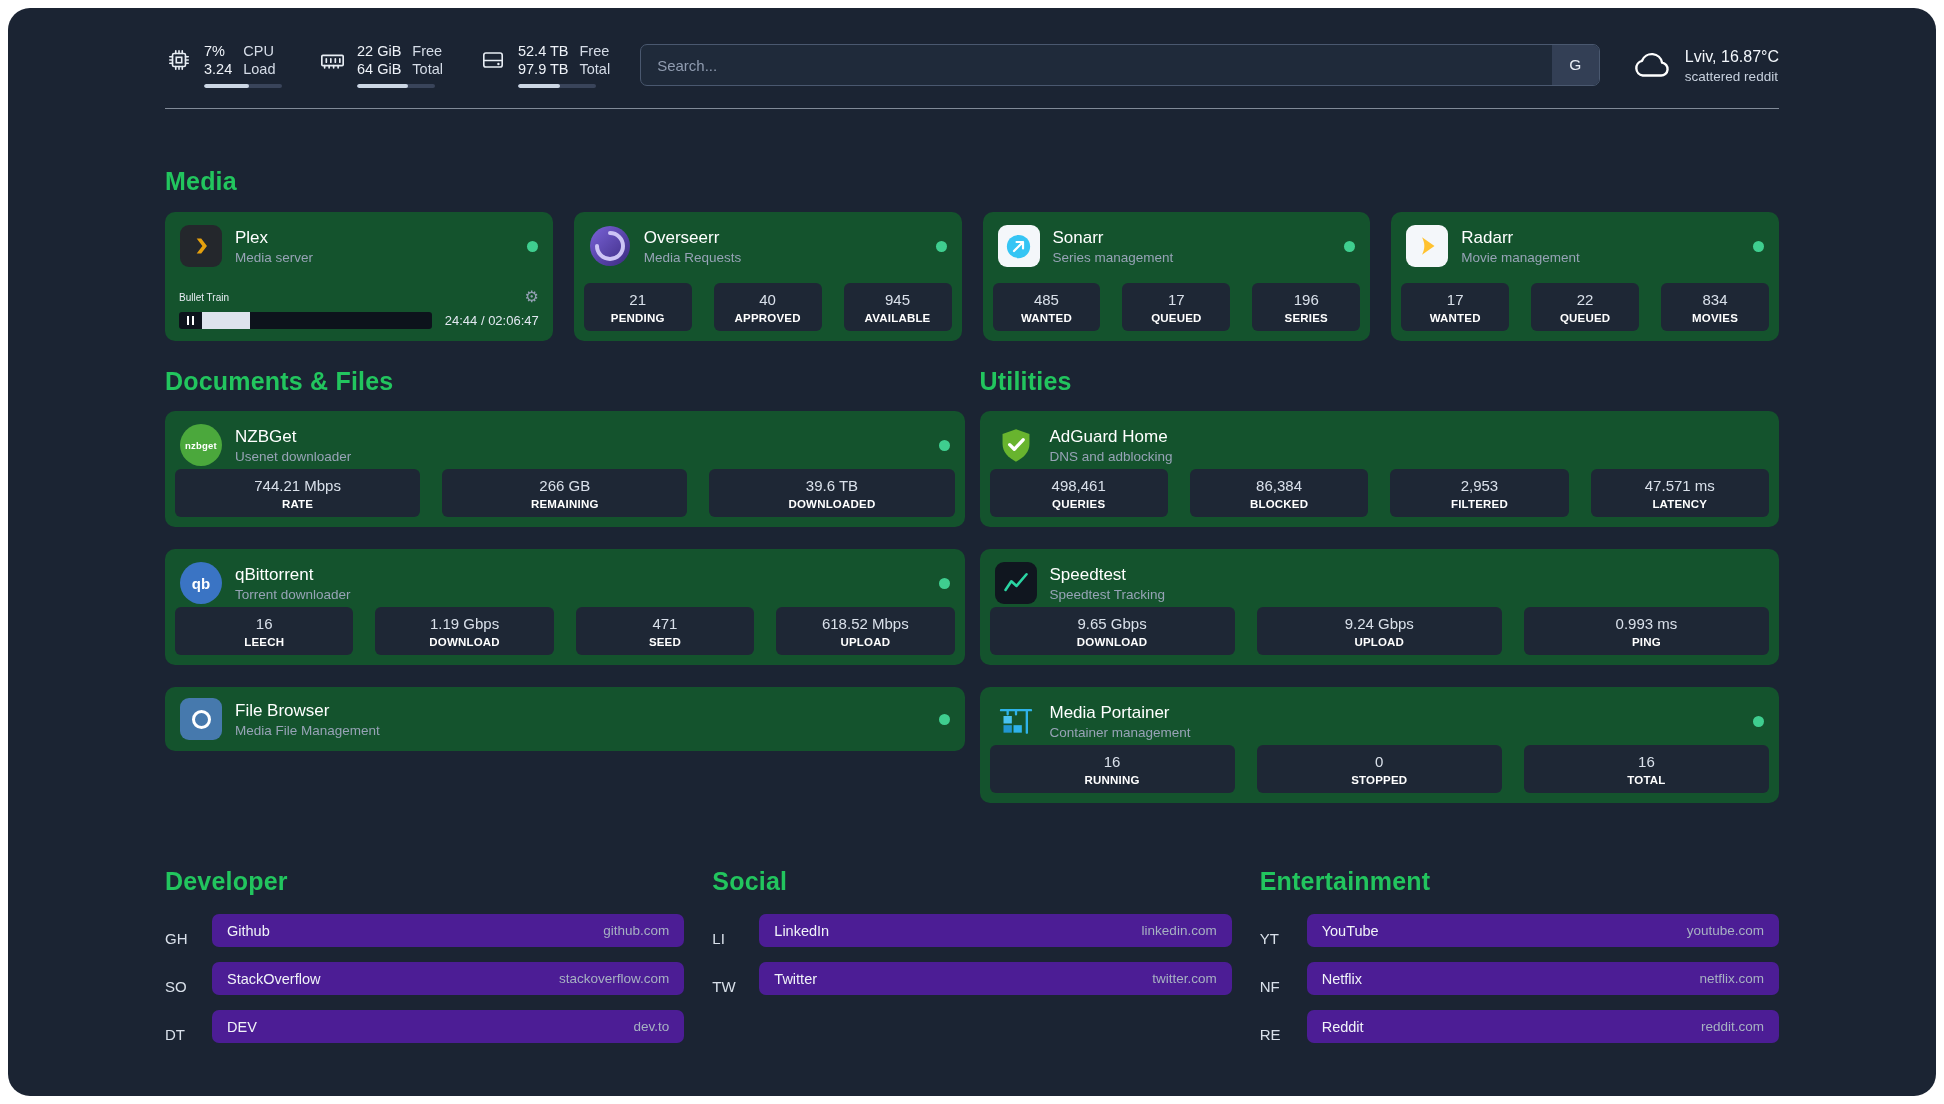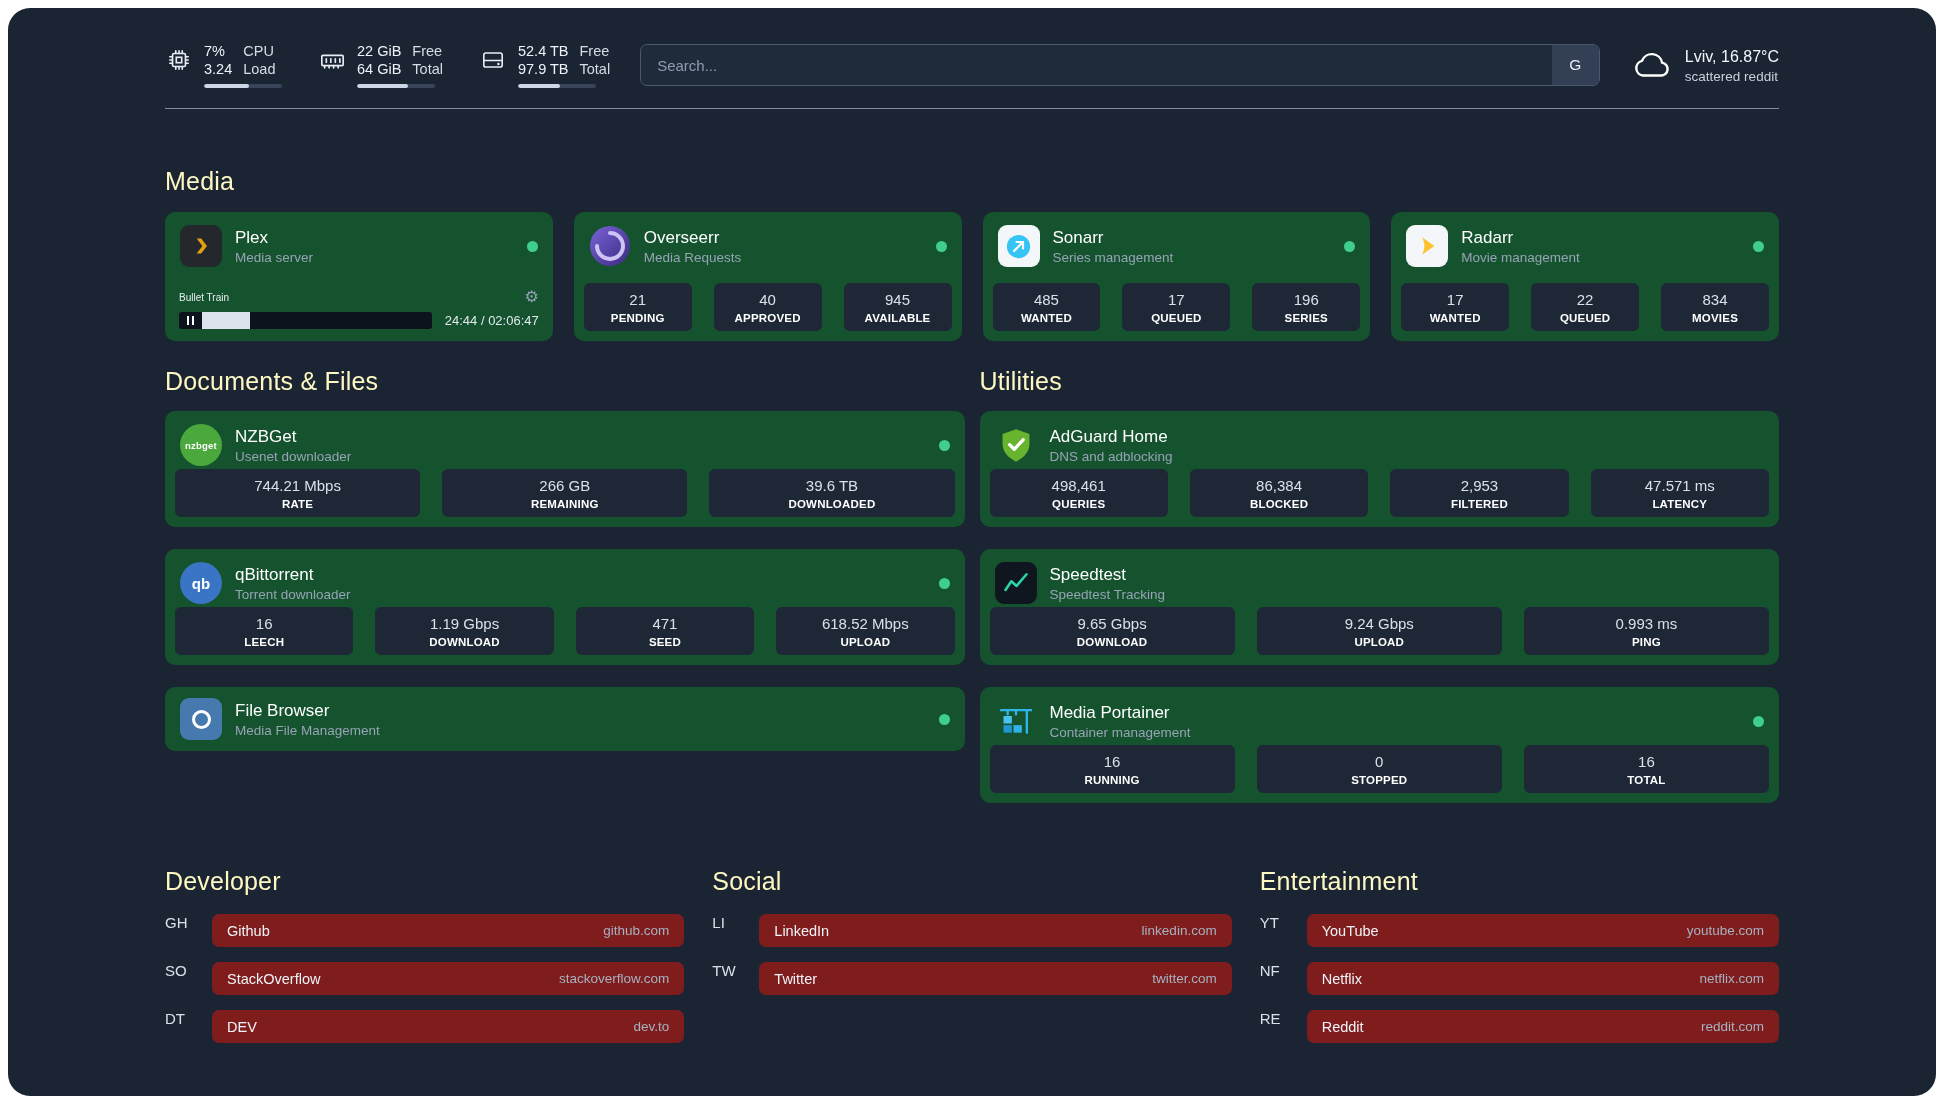--- a/index.html
+++ b/index.html
@@ -24,21 +24,21 @@
   .g-btn{position:absolute;top:1px;right:1px;bottom:1px;width:47px;background:#333f55;border-radius:0 6px 6px 0;display:flex;align-items:center;justify-content:center;color:#e8edf5;font-size:15.5px;cursor:pointer}
 
   .weather{display:flex;align-items:flex-end;gap:13px}
   .weather-txt{display:flex;flex-direction:column}
   .weather-loc{font-size:16px;color:#f2f6fb}
   .weather-cond{font-size:13.5px;color:#c7d0dd;margin-top:3px}
 
   .divider{border-bottom:1.5px solid rgba(214,223,235,.55);margin-top:20px}
 
   
-  h2.section{font-size:25px;font-weight:400;color:#fef9c3;letter-spacing:.2px}
+  h2.section{font-size:25px;font-weight:700;color:#22c55e;letter-spacing:.2px}
   .media-head{margin-top:58px;margin-bottom:16px}
   .media-grid{display:grid;grid-template-columns:repeat(4,1fr);gap:21px}
 
   .card{background:#14532d;border-radius:10px;padding:10px;display:flex;flex-direction:column;cursor:pointer}
   .media-grid .card{min-height:129px}
   .card-head{display:flex;align-items:center;gap:13px;padding:3px 5px}
   .icon{width:42px;height:42px;border-radius:9px;display:flex;align-items:center;justify-content:center;flex:none;overflow:hidden}
   .svc-name{font-size:17px;color:#ffffff;font-weight:500}
   .svc-sub{font-size:13.5px;color:#97a3b6;margin-top:2px}
   .dot{width:11px;height:11px;border-radius:50%;margin-left:auto;flex:none;background:#3fce8f}
@@ -73,23 +73,23 @@
   .icon.qb{background:#3a74c4;border-radius:50%;color:#fff;font-size:15px;font-weight:700}
   .icon.filebrowser{background:#4679ad}
   .fb-ring{width:19px;height:19px;border:3.5px solid #fff;border-radius:50%}
   .icon.speedtest{background:#10161f}
   .icon.overseerr,.icon.adguard,.icon.portainer{background:transparent;border-radius:0}
 
   
   .bm-wrap{display:flex;gap:28px;margin-top:64px}
   .bm-col{flex:1;min-width:0}
   .bm-col h2{margin-bottom:18px}
-  .bm-row{display:flex;align-items:flex-start;margin-bottom:15px}
+  .bm-row{display:flex;align-items:flex-end;margin-bottom:15px}
   .bm-abbr{width:47px;flex:none;font-size:15px;color:#d9e0ea}
-  .bm-pill{flex:1;height:33px;background:#7f1d1d;border-radius:7px;display:flex;align-items:center;padding:0 15px;cursor:pointer}
+  .bm-pill{flex:1;height:33px;background:#4c1d95;border-radius:7px;display:flex;align-items:center;padding:0 15px;cursor:pointer}
   .bm-name{font-size:14.5px;color:#f0f3f8}
   .bm-url{margin-left:auto;font-size:13.5px;color:#a6b1c2}
 </style>
 </head>
 <body>
 
 <div class="panel">
 
   <div class="topbar">
     <div class="resources">

